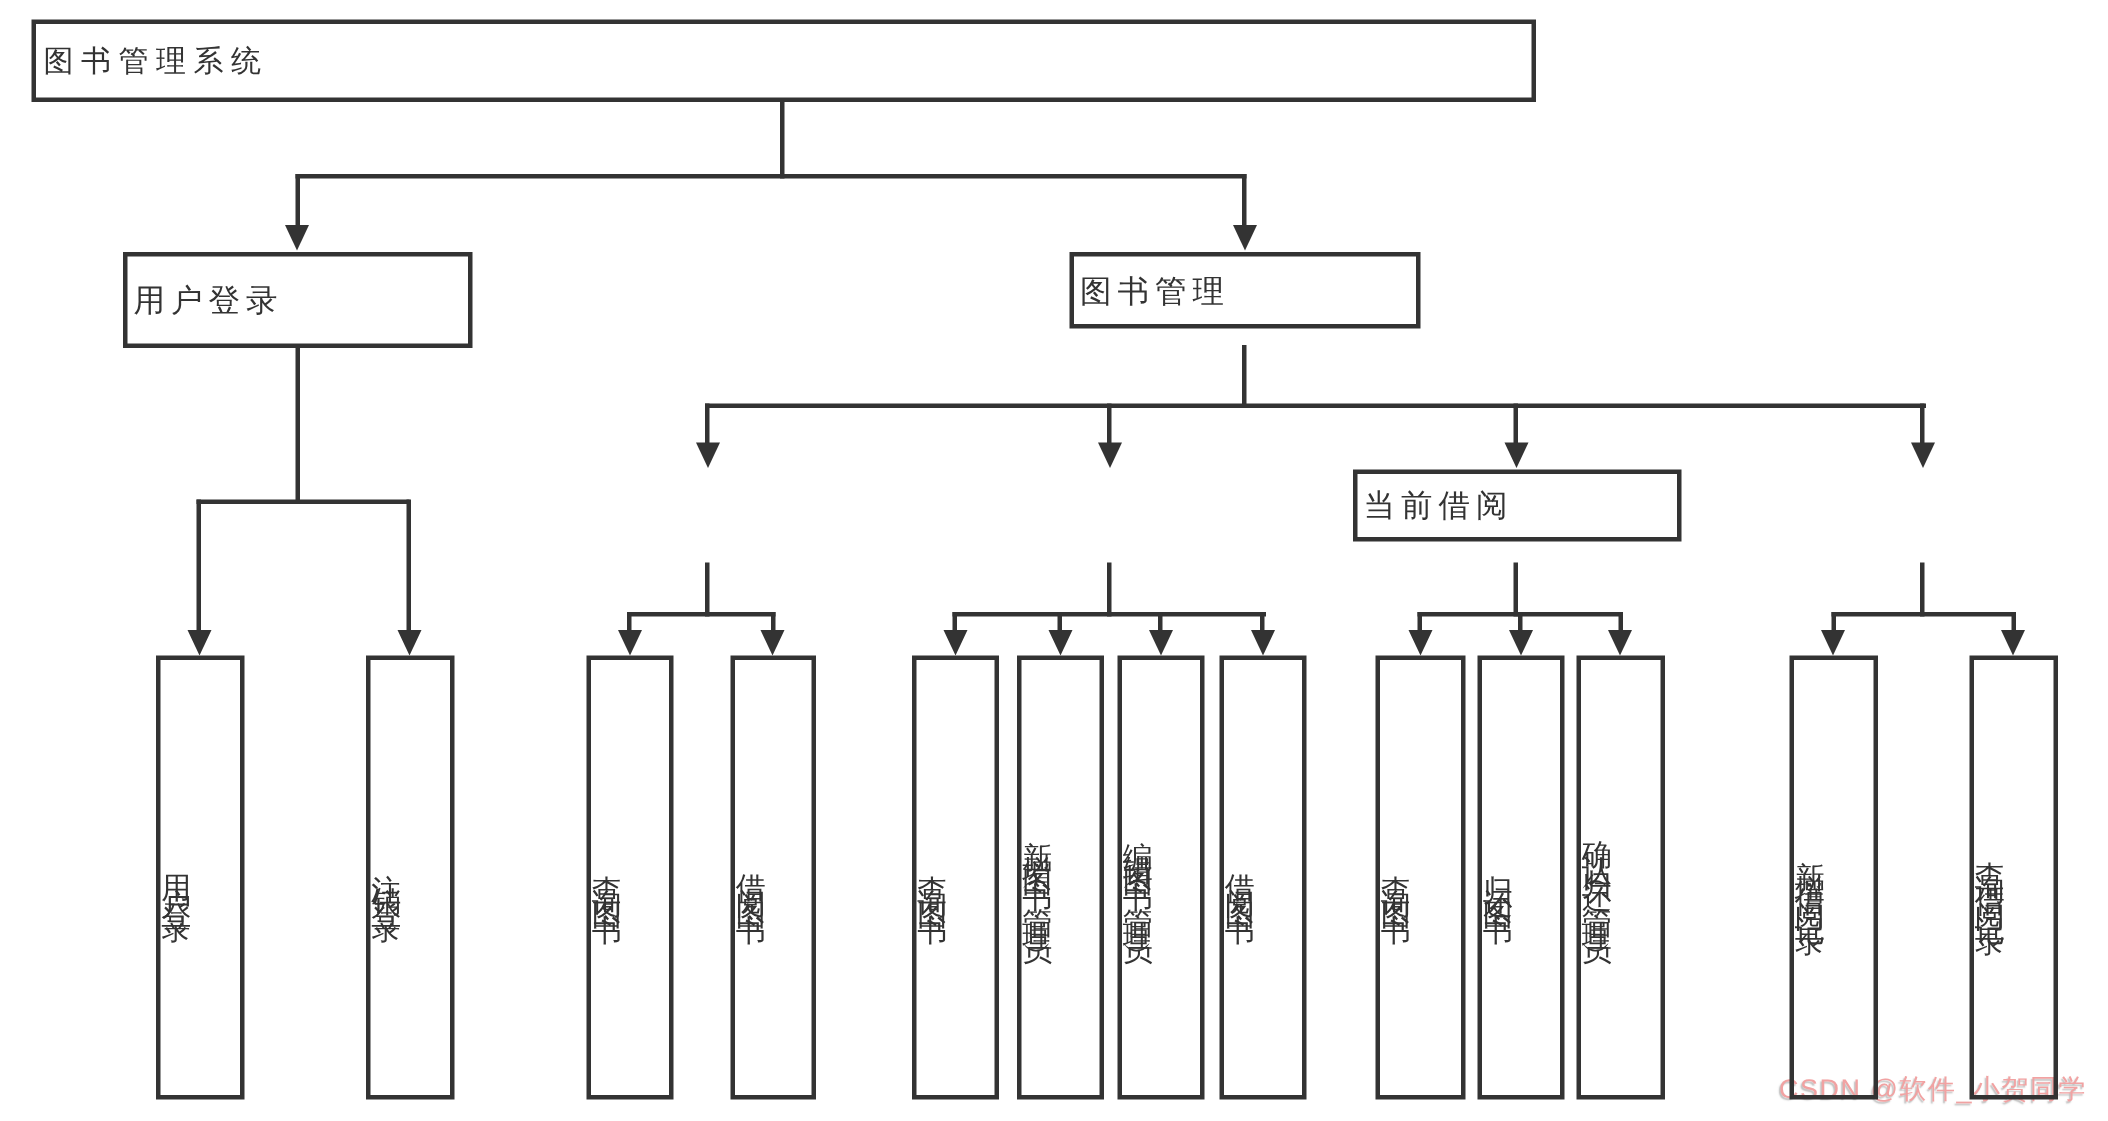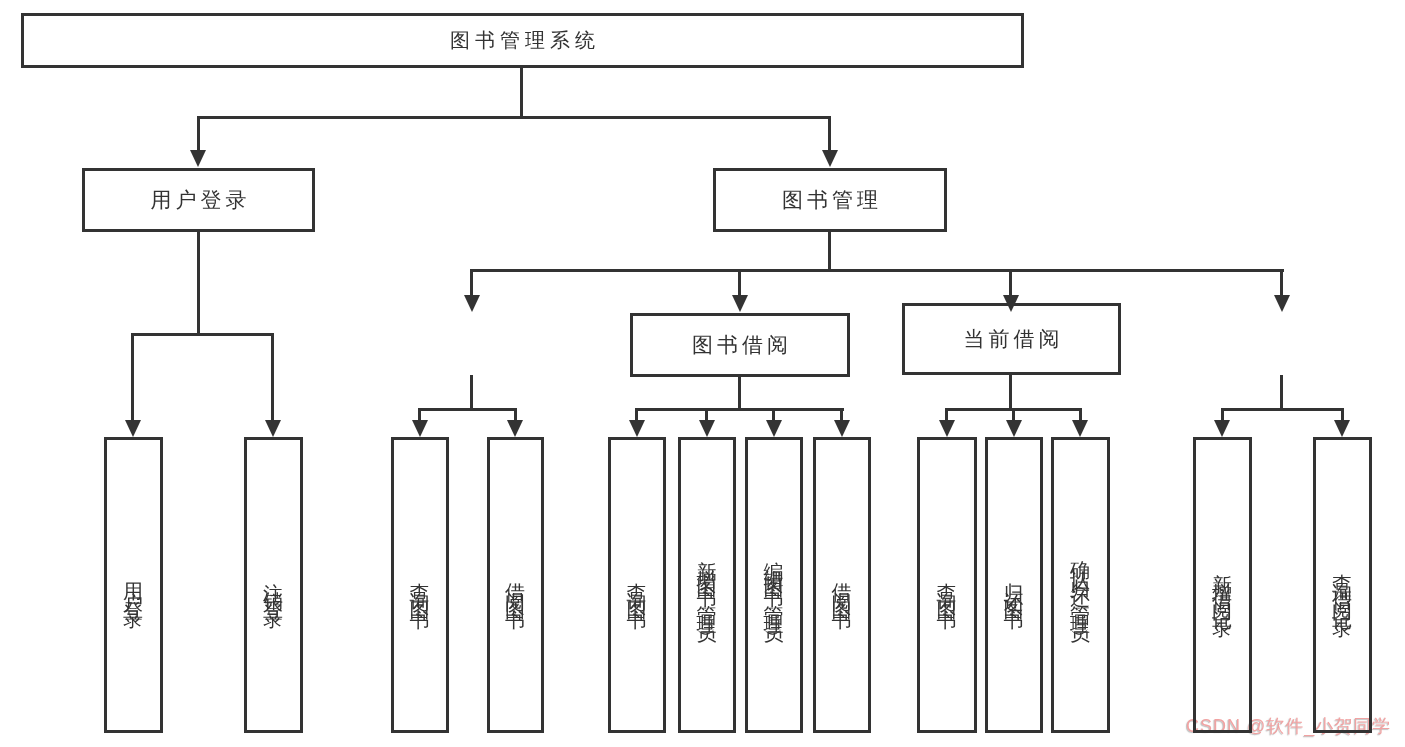--- a/index.html
+++ b/index.html
@@ -17,21 +17,20 @@
     font-family:"Liberation Sans", sans-serif;
     color:var(--text);
   }
   .box{
     position:absolute;
     box-sizing:border-box;
     border:3px solid var(--line);
     background:transparent;
     display:flex;
     align-items:center;
-    justify-content:center;
   }
   .hlabel{
     font-size:21px;
     letter-spacing:4px;
     text-indent:4px;
     white-space:nowrap;
   }
   .rootlabel{font-size:20px;letter-spacing:5px;text-indent:5px;}
   .vlabel{
     writing-mode:vertical-rl;
@@ -127,28 +126,25 @@
   <div class="arr" style="left:1214px;top:420px"></div>
   <div class="arr" style="left:1334px;top:420px"></div>
 
   <div class="box" style="left:21px;top:13px;width:1003px;height:55px">
     <span class="hlabel rootlabel">图书管理系统</span>
   </div>
 
   <div class="box" style="left:82px;top:168px;width:233px;height:64px">
     <span class="hlabel">用户登录</span>
   </div>
-  <div class="box" style="left:713px;top:168px;width:234px;height:64px">
+  <div class="box" style="left:713px;top:168px;width:234px;height:51px">
     <span class="hlabel">图书管理</span>
   </div>
 
-  <div class="box" style="left:630px;top:313px;width:220px;height:64px">
-    <span class="hlabel">图书借阅</span>
-  </div>
-  <div class="box" style="left:902px;top:303px;width:219px;height:72px">
+  <div class="box" style="left:902px;top:313px;width:219px;height:48px">
     <span class="hlabel">当前借阅</span>
   </div>
 
   <div class="box" style="left:104px;top:437px;width:59px;height:296px">
     <span class="vlabel">用户登录</span>
   </div>
   <div class="box" style="left:244px;top:437px;width:59px;height:296px">
     <span class="vlabel">注销登录</span>
   </div>
 

